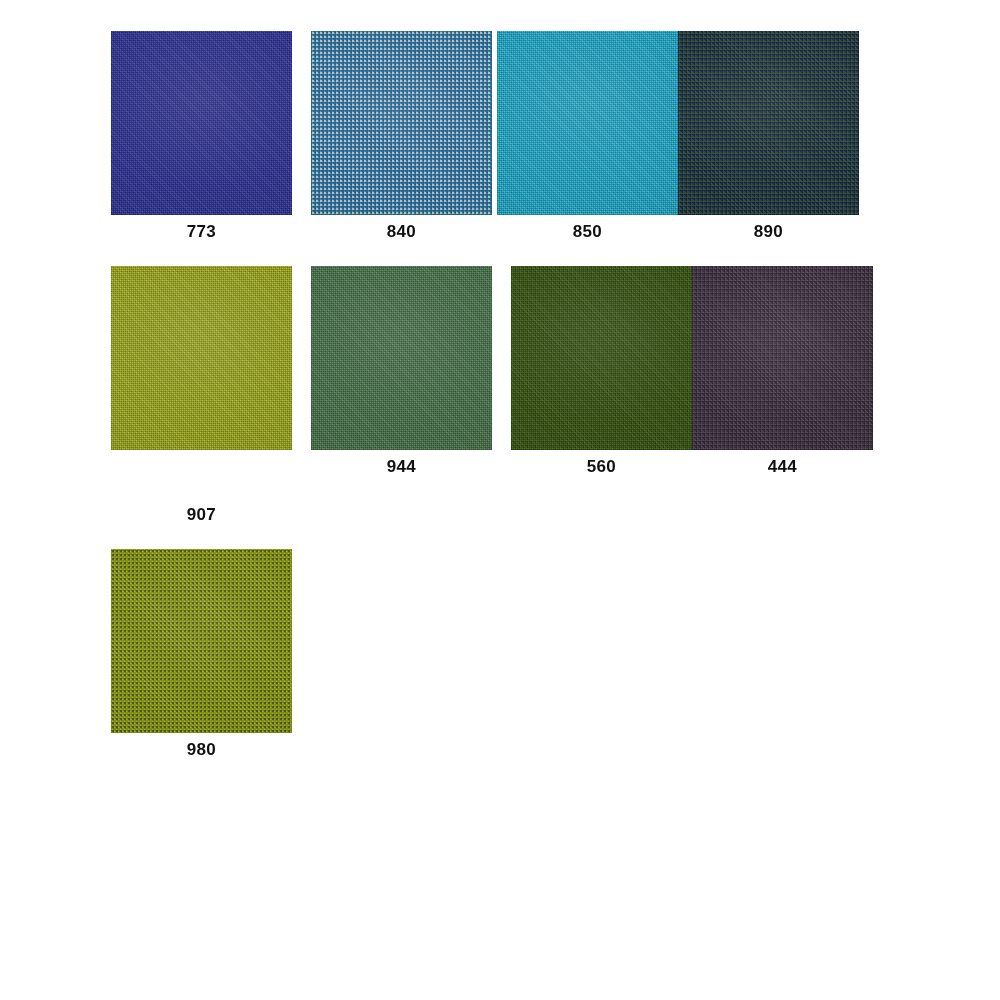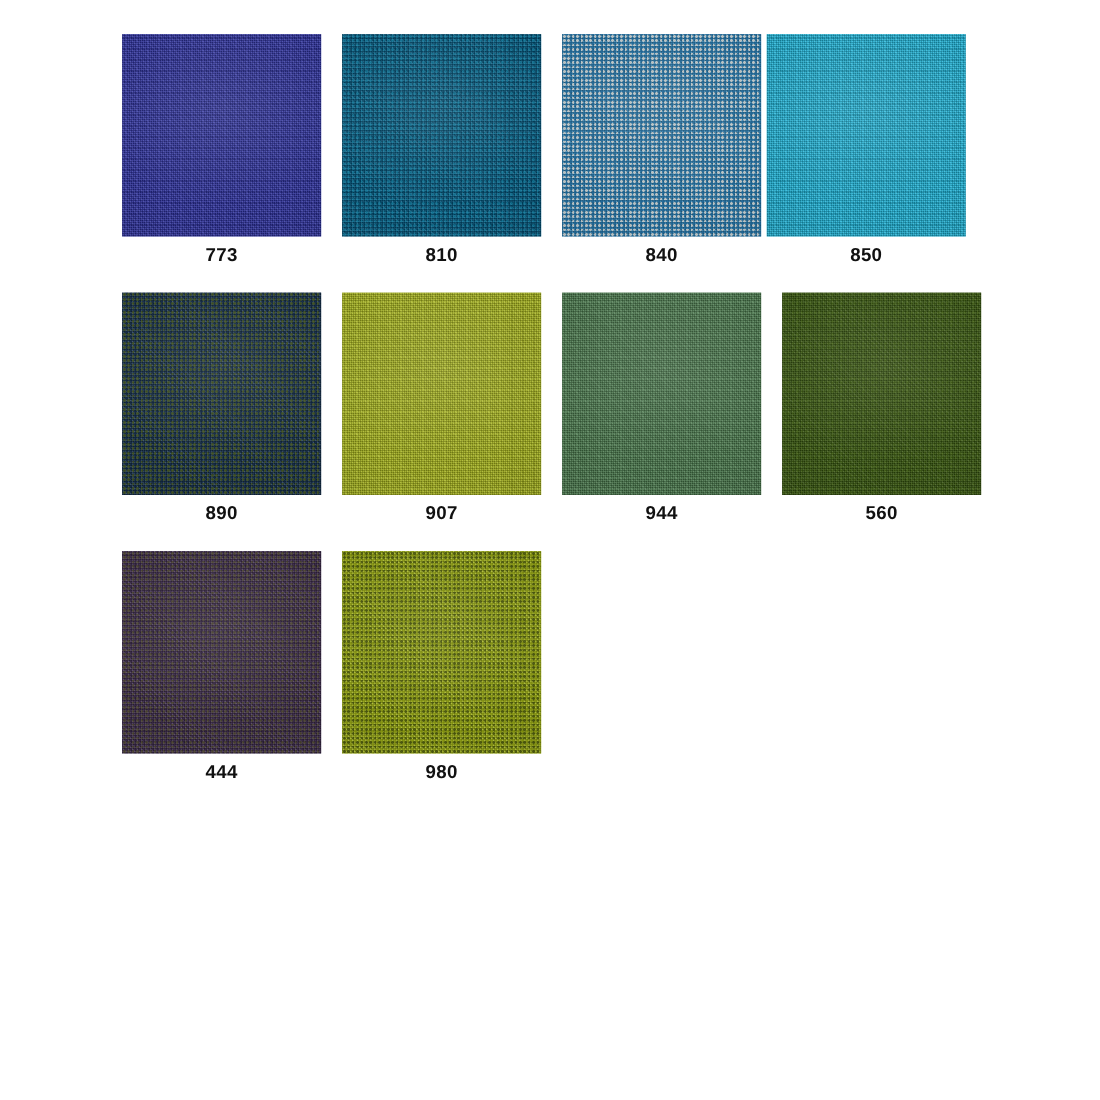--- a/index.html
+++ b/index.html
@@ -112,29 +112,20 @@
 <div id="swatch-board">
   <div class="swatch-grid" style="width: 781px;">
       <div class="swatch-cell" style="width: 181px; margin-right: 19px; margin-bottom: 26px;">
         <div class="swatch-chip" style="width: 181px; height: 184px; background-color: rgb(43, 47, 158);">
           <div class="weave weave-a"></div>
           <div class="weave weave-b"></div>
           <div class="weave-sheen"></div>
         </div>
         <div class="swatch-label" style="color: rgb(17, 17, 17);">773</div>
       </div>
-      <div class="swatch-cell" style="width: 181px; margin-right: 19px; margin-bottom: 26px;">
-        <div class="swatch-chip" style="width: 181px; height: 184px; background-color: rgb(0, 86, 125);">
-          <div class="weave weave-a"></div>
-          <div class="weave weave-b"></div>
-          <div class="weave-dots" style="opacity: 0.55; background-image: radial-gradient(rgb(27, 140, 174) 38%, rgba(0, 0, 0, 0) 42%), radial-gradient(rgb(0, 59, 87) 38%, rgba(0, 0, 0, 0) 42%); background-size: 4px 4px, 4px 4px; background-position: 0px 0px, 2px 2px;"></div>
-          <div class="weave-sheen"></div>
-        </div>
-        <div class="swatch-label" style="color: rgb(17, 17, 17);">810</div>
-      </div>
       <div class="swatch-cell" style="width: 181px; margin-right: 5px; margin-bottom: 26px;">
         <div class="swatch-chip" style="width: 181px; height: 184px; background-color: rgb(45, 127, 176);">
           <div class="weave weave-a"></div>
           <div class="weave weave-b"></div>
           <div class="weave-dots" style="opacity: 0.85; background-image: radial-gradient(rgb(207, 207, 203) 38%, rgba(0, 0, 0, 0) 42%), radial-gradient(rgb(29, 99, 145) 38%, rgba(0, 0, 0, 0) 42%); background-size: 4px 4px, 4px 4px; background-position: 0px 0px, 2px 2px;"></div>
           <div class="weave-sheen"></div>
         </div>
         <div class="swatch-label" style="color: rgb(17, 17, 17);">840</div>
       </div>
       <div class="swatch-cell" style="width: 181px; margin-right: 0px; margin-bottom: 26px;">
@@ -147,21 +138,21 @@
       </div>
       <div class="swatch-cell" style="width: 181px; margin-right: 19px; margin-bottom: 26px; justify-content: center;">
         <div class="swatch-chip" style="width: 181px; height: 184px; background-color: rgb(21, 48, 74);">
           <div class="weave weave-a"></div>
           <div class="weave weave-b"></div>
           <div class="weave-dots" style="opacity: 0.7; background-image: radial-gradient(rgb(74, 90, 24) 38%, rgba(0, 0, 0, 0) 42%), radial-gradient(rgb(12, 34, 56) 38%, rgba(0, 0, 0, 0) 42%); background-size: 4px 4px, 4px 4px; background-position: 0px 0px, 2px 2px;"></div>
           <div class="weave-sheen"></div>
         </div>
         <div class="swatch-label" style="color: rgb(17, 17, 17);">890</div>
       </div>
-      <div class="swatch-cell" style="width: 181px; margin-right: 19px; margin-bottom: 26px;">
+      <div class="swatch-cell" style="width: 181px; margin-right: 19px; margin-bottom: 26px; gap: 48px;">
         <div class="swatch-chip" style="width: 181px; height: 184px; background-color: rgb(165, 179, 25);">
           <div class="weave weave-a"></div>
           <div class="weave weave-b"></div>
           <div class="weave-sheen"></div>
         </div>
         <div class="swatch-label" style="color: rgb(17, 17, 17);">907</div>
       </div>
       <div class="swatch-cell" style="width: 181px; margin-right: 19px; margin-bottom: 26px;">
         <div class="swatch-chip" style="width: 181px; height: 184px; background-color: rgb(71, 119, 74);">
           <div class="weave weave-a"></div>

